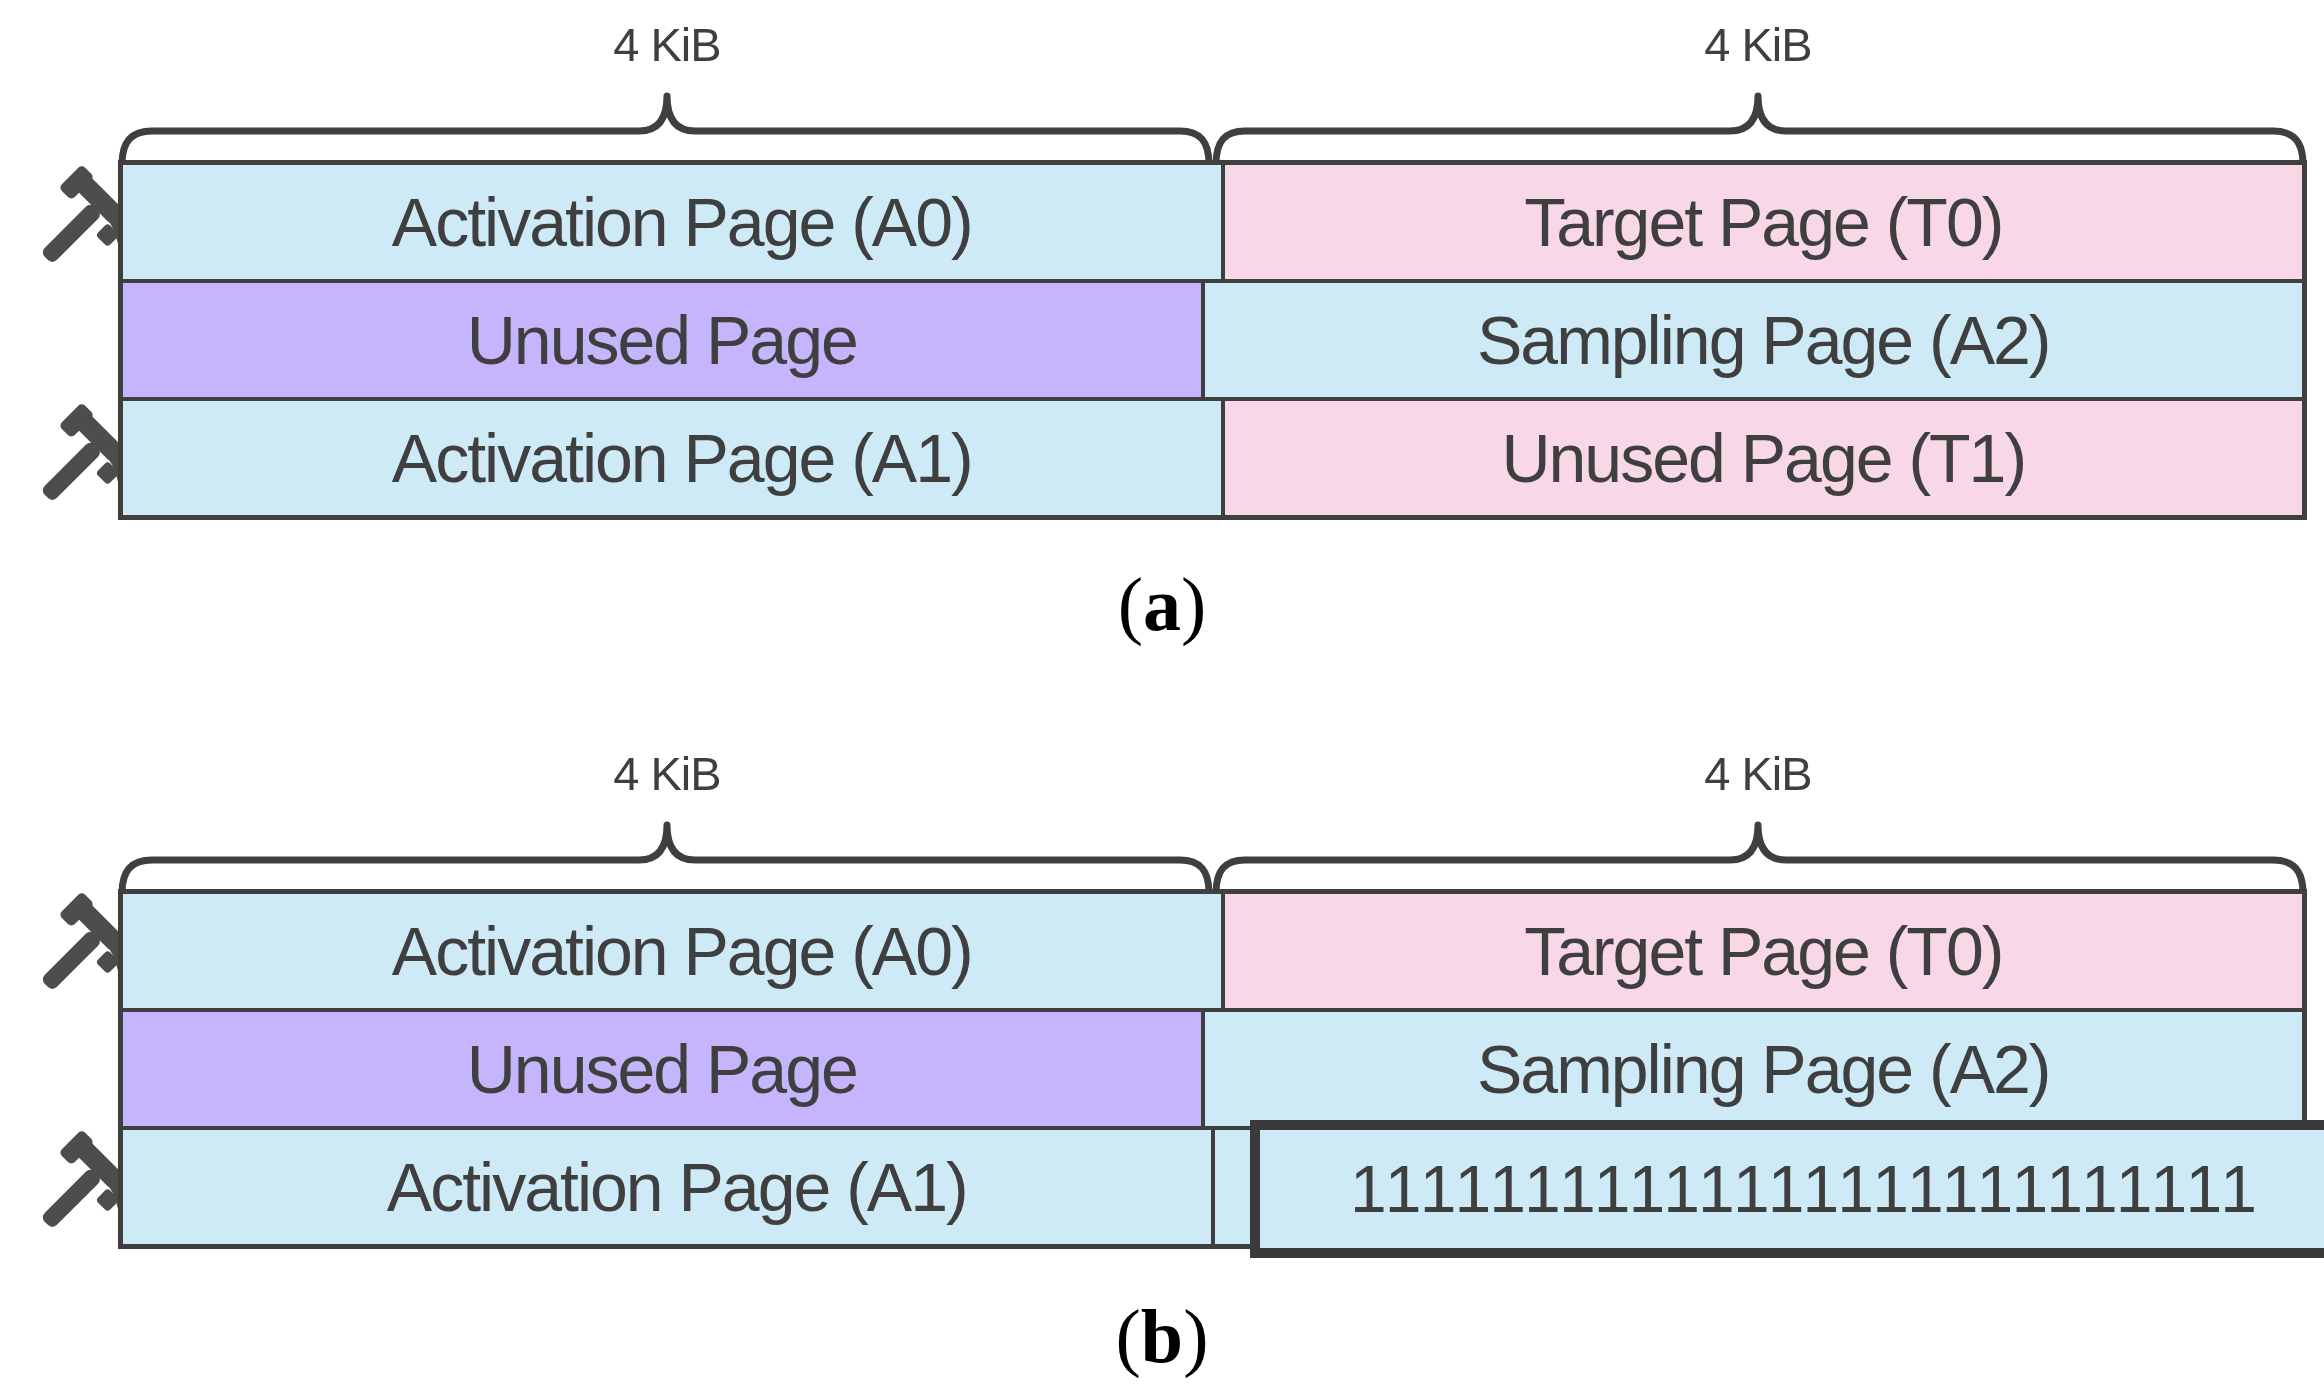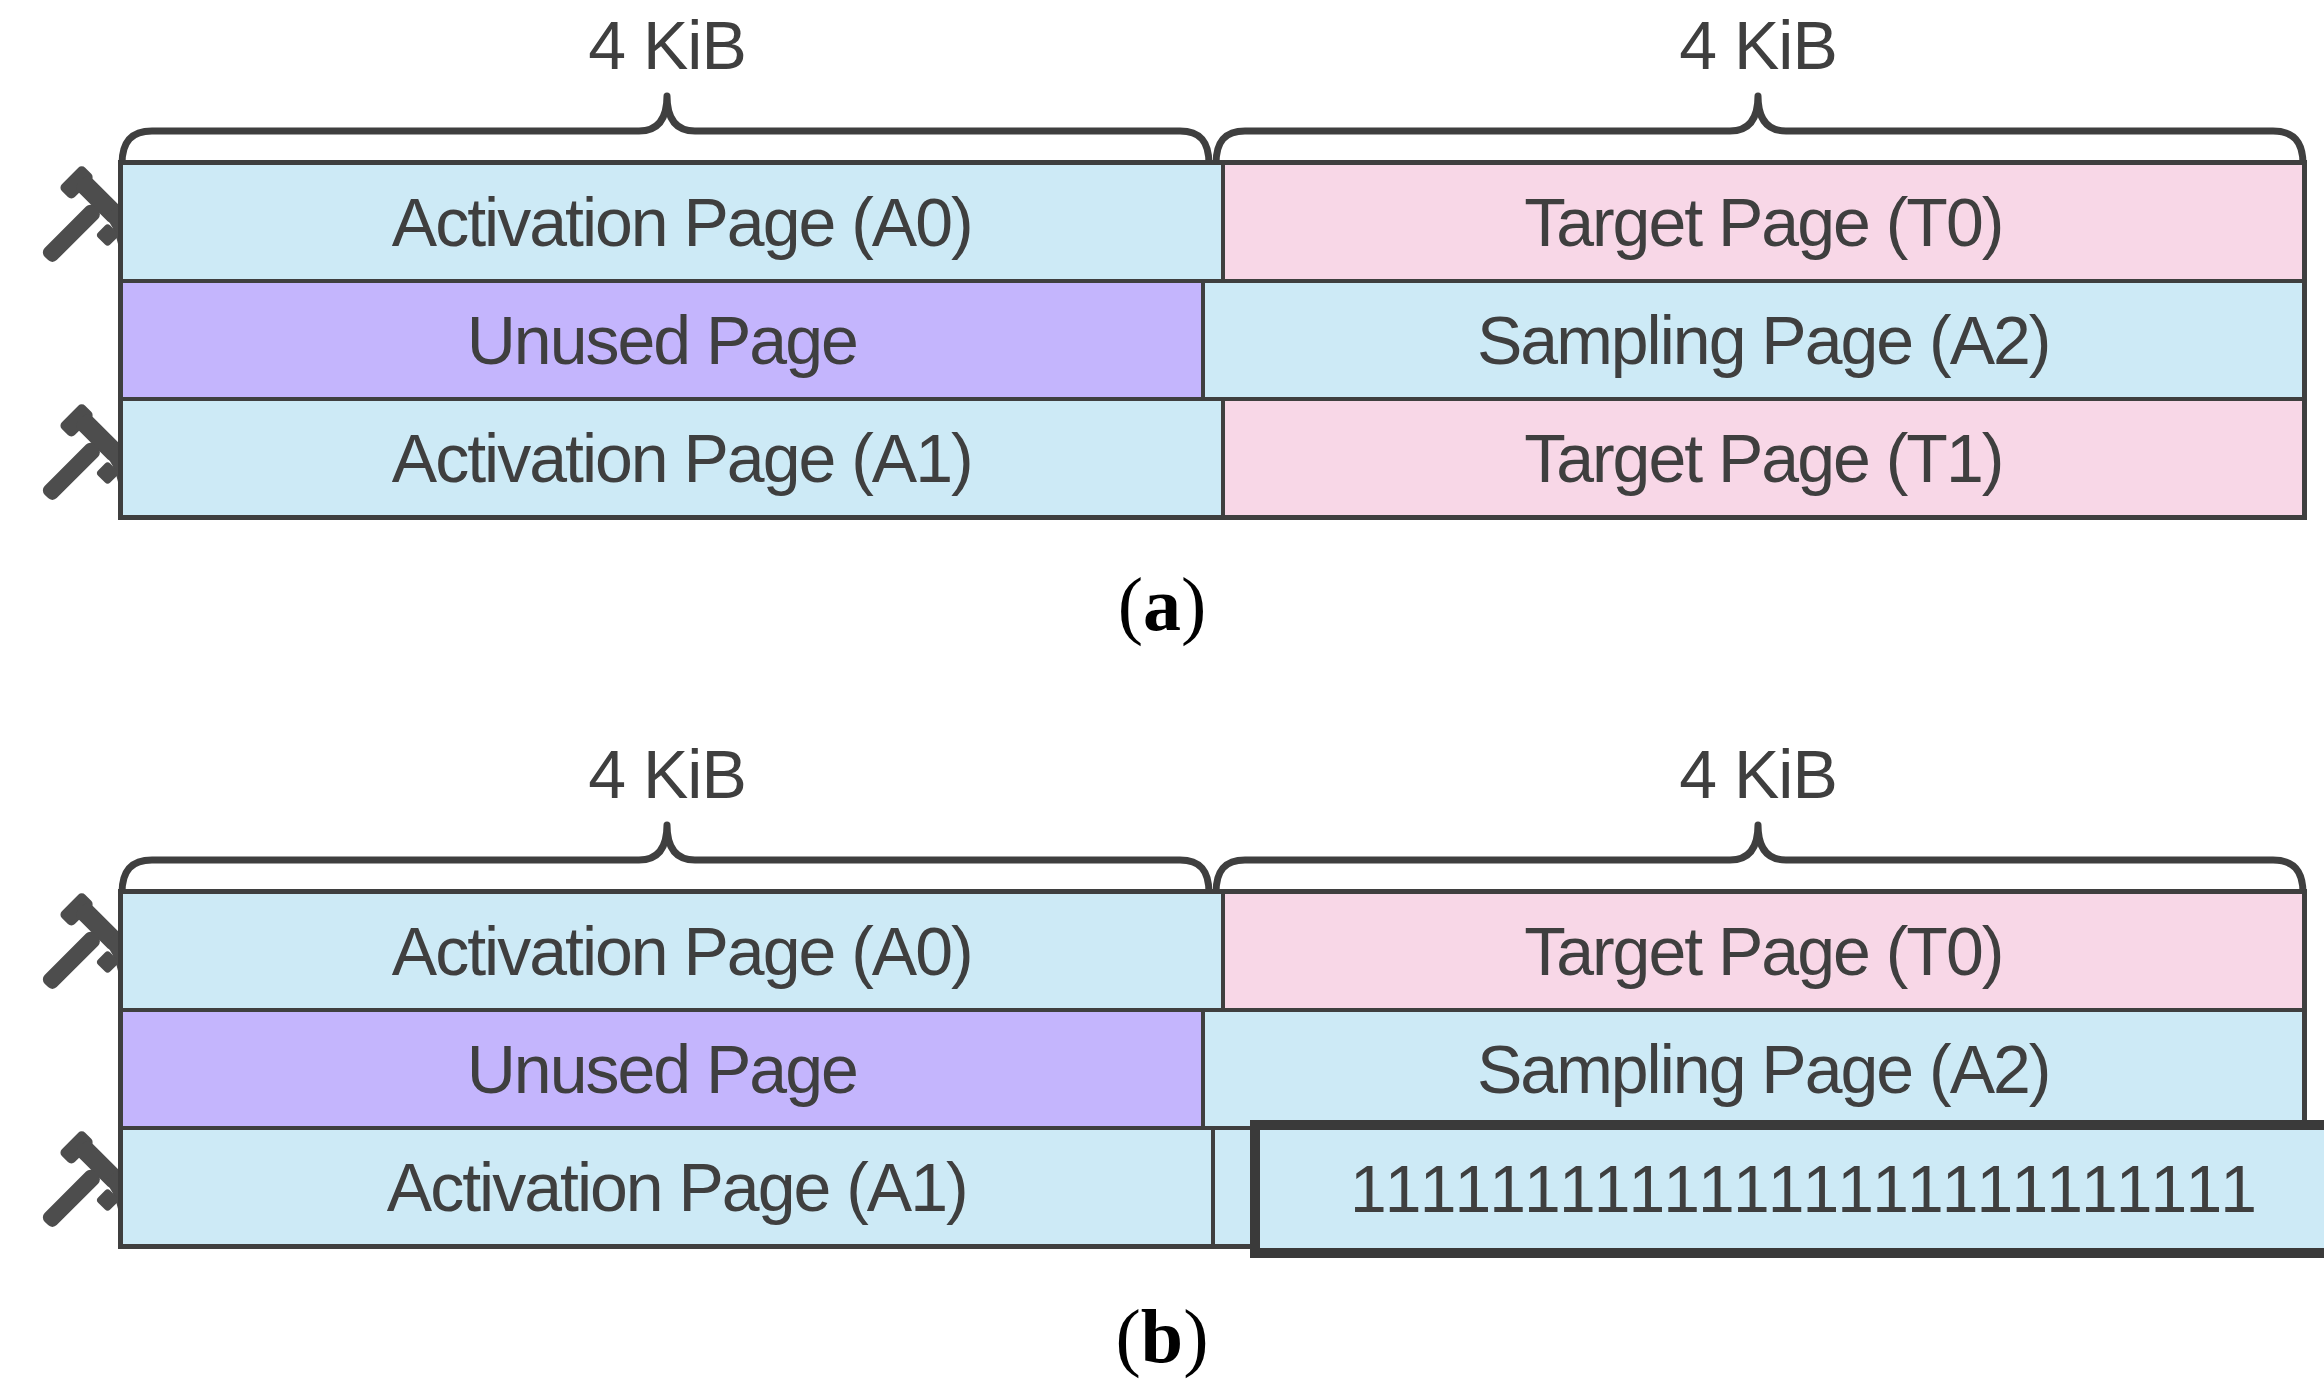--- a/index.html
+++ b/index.html
@@ -10,21 +10,21 @@
     --hammer:#4d4d4d;
     --ones-border:#3a3a3a;
   }
   html,body{margin:0;padding:0;background:#fff;}
   .canvas{
     position:relative;width:2324px;height:1392px;background:#fff;
     font-family:"Liberation Sans",sans-serif;color:var(--text);overflow:hidden;
   }
   .size-label{
     position:absolute;width:420px;text-align:center;
-    font-size:68px;letter-spacing:-1px;color:var(--line);line-height:78px;
+    font-size:47px;letter-spacing:-1px;color:var(--line);line-height:78px;
   }
   .brace{position:absolute;left:118px;width:2189px;height:82px;}
   .brace path{fill:none;stroke:var(--line);stroke-width:7;stroke-linecap:round;stroke-linejoin:round;}
   .ptable{
     position:absolute;left:118px;width:2189px;height:360px;box-sizing:border-box;
     border:5px solid var(--line);display:flex;flex-direction:column;background:#fff;
   }
   .prow{flex:1;display:flex;min-height:0;}
   .prow + .prow{border-top:4px solid var(--line);}
   .pcell{
@@ -84,21 +84,21 @@
     <div class="prow">
       <div class="pcell left bg-blue">Activation Page (A0)</div>
       <div class="pcell bg-pink">Target Page (T0)</div>
     </div>
     <div class="prow">
       <div class="pcell left bg-white">Unused Page</div>
       <div class="pcell bg-blue">Sampling Page (A2)</div>
     </div>
     <div class="prow">
       <div class="pcell left bg-blue">Activation Page (A1)</div>
-      <div class="pcell bg-pink">Target Page (T1)</div>
+      <div class="pcell bg-pink">Unused Page (T1)</div>
     </div>
   </div>
 
   <div class="caption" style="top:560px">
     <span>(</span><span class="cap-letter">a</span><span>)</span>
   </div>
 
   <div class="size-label" style="left:457px;top:735px">4 KiB</div>
   <div class="size-label" style="left:1548px;top:735px">4 KiB</div>
 

